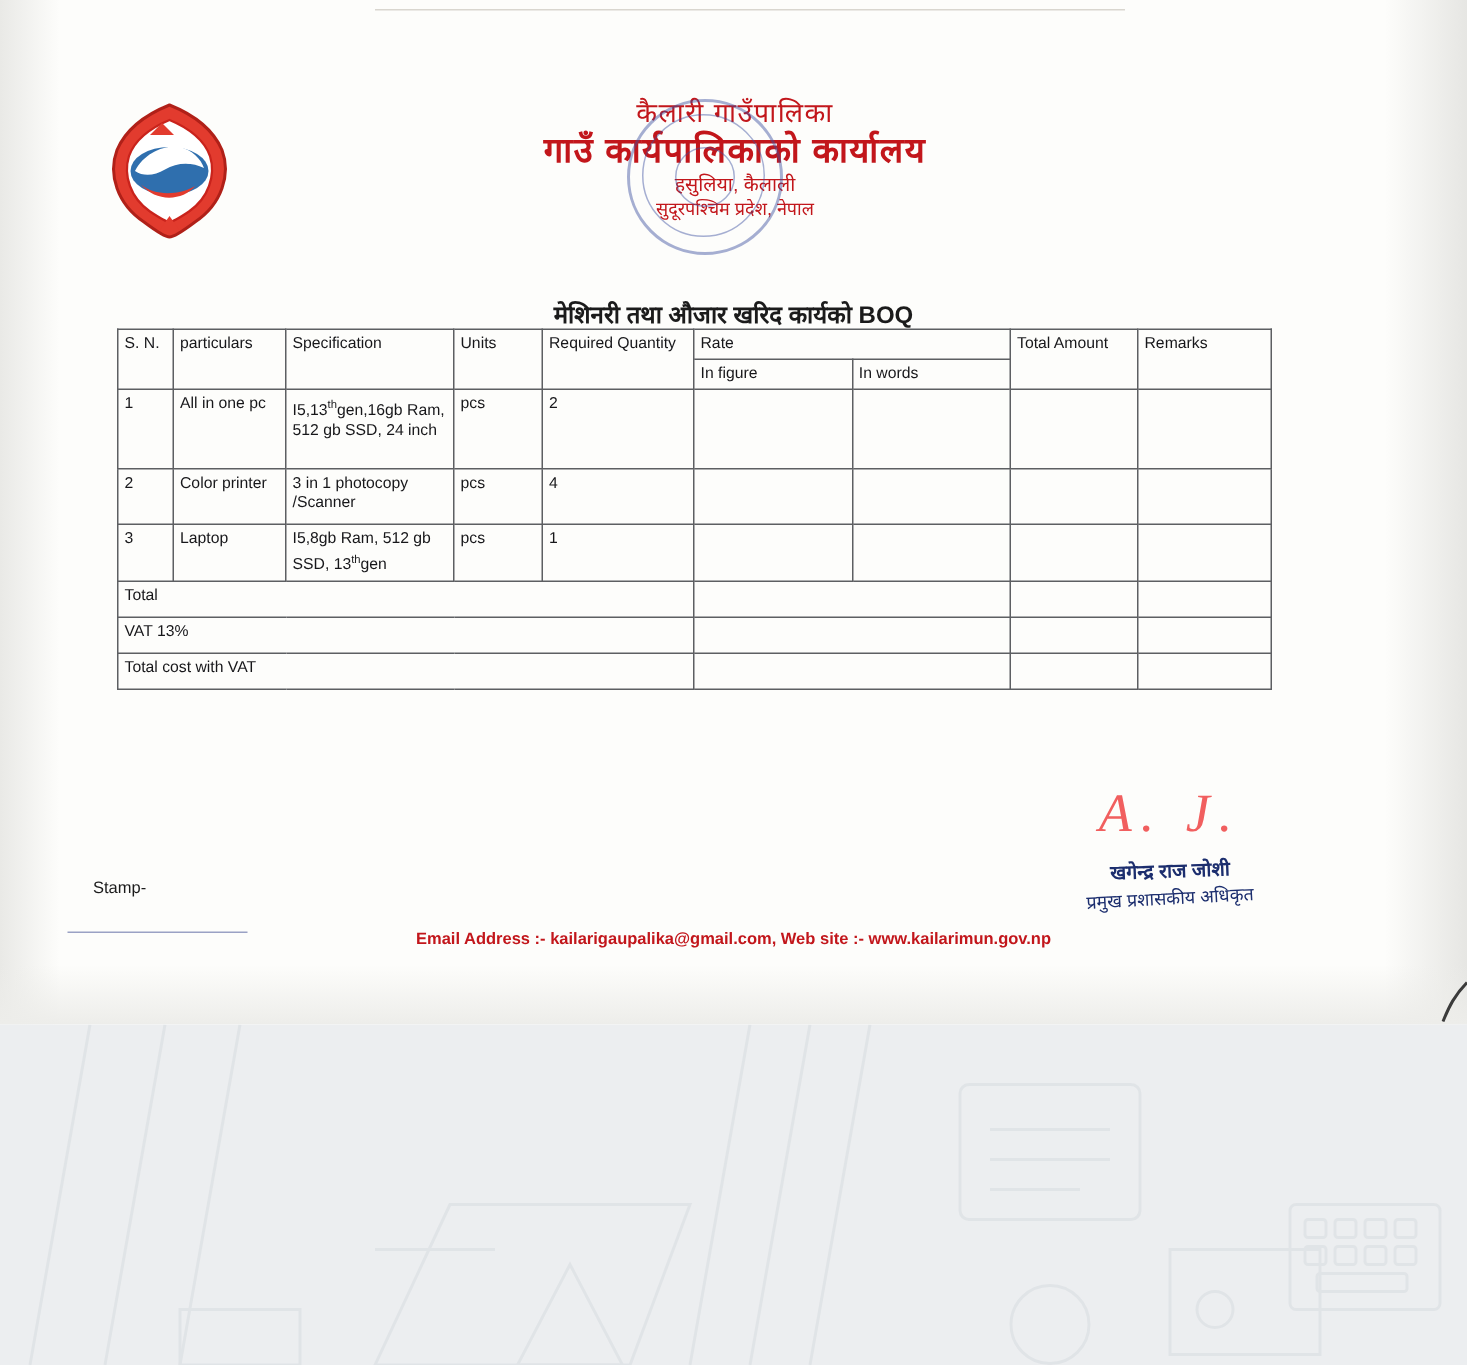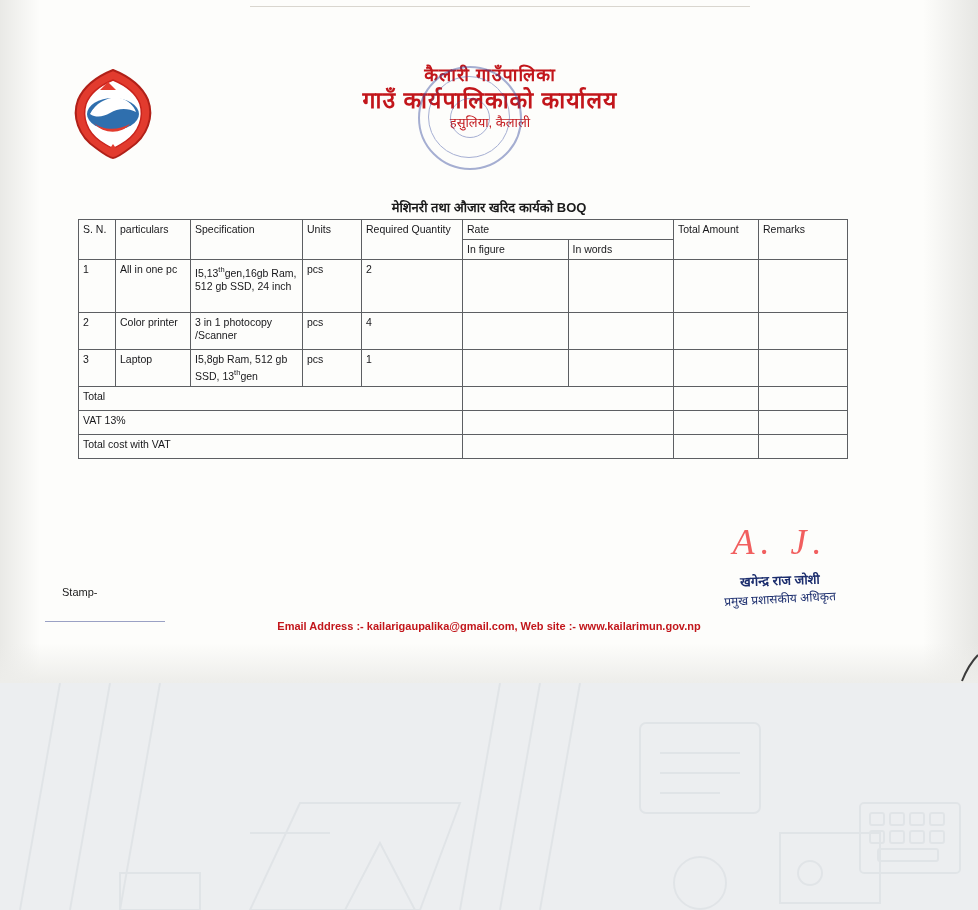--- a/index.html
+++ b/index.html
@@ -72,21 +72,21 @@
   #letterhead {
     position: absolute;
     left: 300px;
     top: 64px;
     width: 380px;
     text-align: center;
     color: #c2161b;
   }
   .lh-line1 {
     font-size: 18px;
-    font-weight: bold;
+    font-weight: normal;
     letter-spacing: 1px;
     line-height: 22px;
   }
   .lh-line2 {
     font-size: 23px;
     font-weight: bold;
     letter-spacing: 1px;
     line-height: 28px;
   }
   .lh-line3 {
@@ -126,21 +126,21 @@
     border-radius: 50%;
   }
 
   
   #doc-title {
     position: absolute;
     left: 0;
     top: 198px;
     width: 978px;
     text-align: center;
-    font-size: 13px;
+    font-size: 16px;
     font-weight: bold;
     color: #1b1b1b;
   }
 
   
   #boq-table {
     position: absolute;
     left: 78px;
     top: 219px;
     width: 770px;
@@ -294,20 +294,21 @@
         <circle cx="56" cy="38" r="3" fill="#ffffff"></circle>
         <path d="M30 22 L38 14 L46 22 Z" fill="#e23b2e"></path>
         <path d="M43 76 L36 86 L50 86 Z" fill="#e23b2e"></path>
       </svg>
     </div>
 
     <div id="letterhead">
       <div class="lh-line1">कैलारी गाउँपालिका</div>
       <div class="lh-line2">गाउँ कार्यपालिकाको कार्यालय</div>
       <div class="lh-line3">हसुलिया, कैलाली</div>
+      <div class="lh-line4">सुदूरपश्चिम प्रदेश, नेपाल</div>
     </div>
 
     <div id="round-stamp"></div>
 
     <div id="doc-title">मेशिनरी तथा औजार खरिद कार्यको BOQ</div>
 
     <table id="boq-table">
       <thead>
         <tr>
           <th class="c-sn" rowspan="2">S. N.</th>

